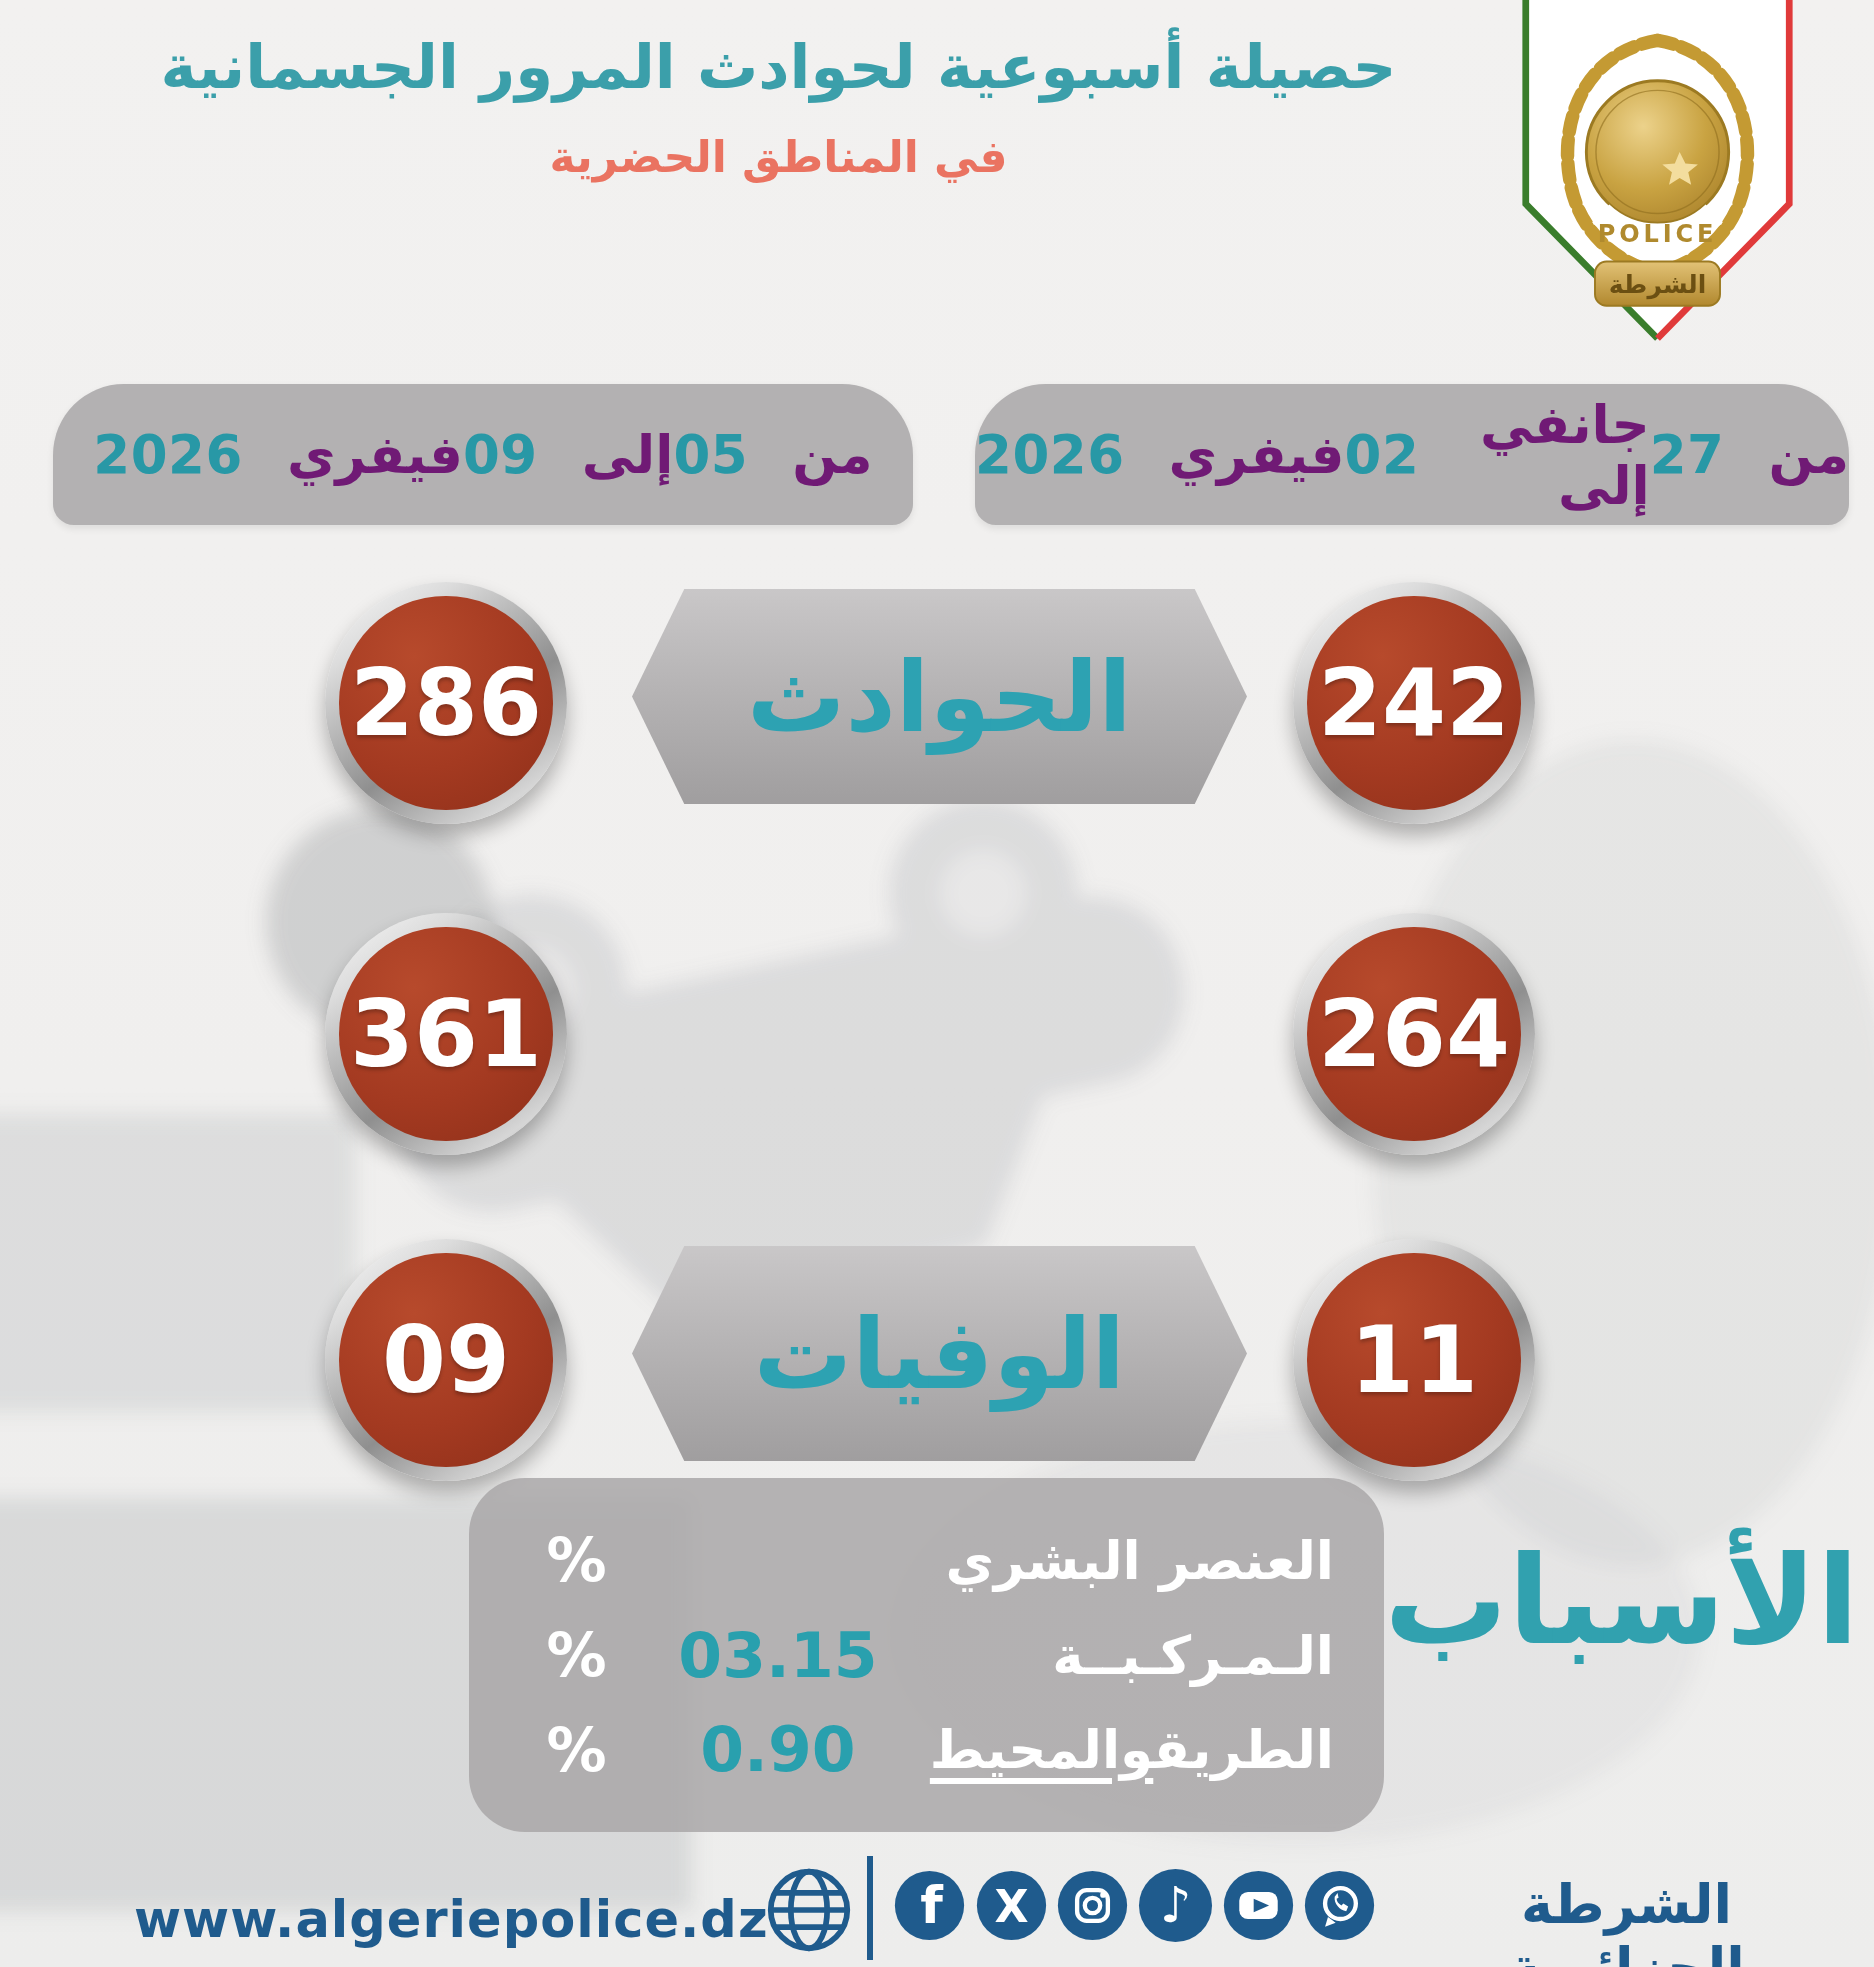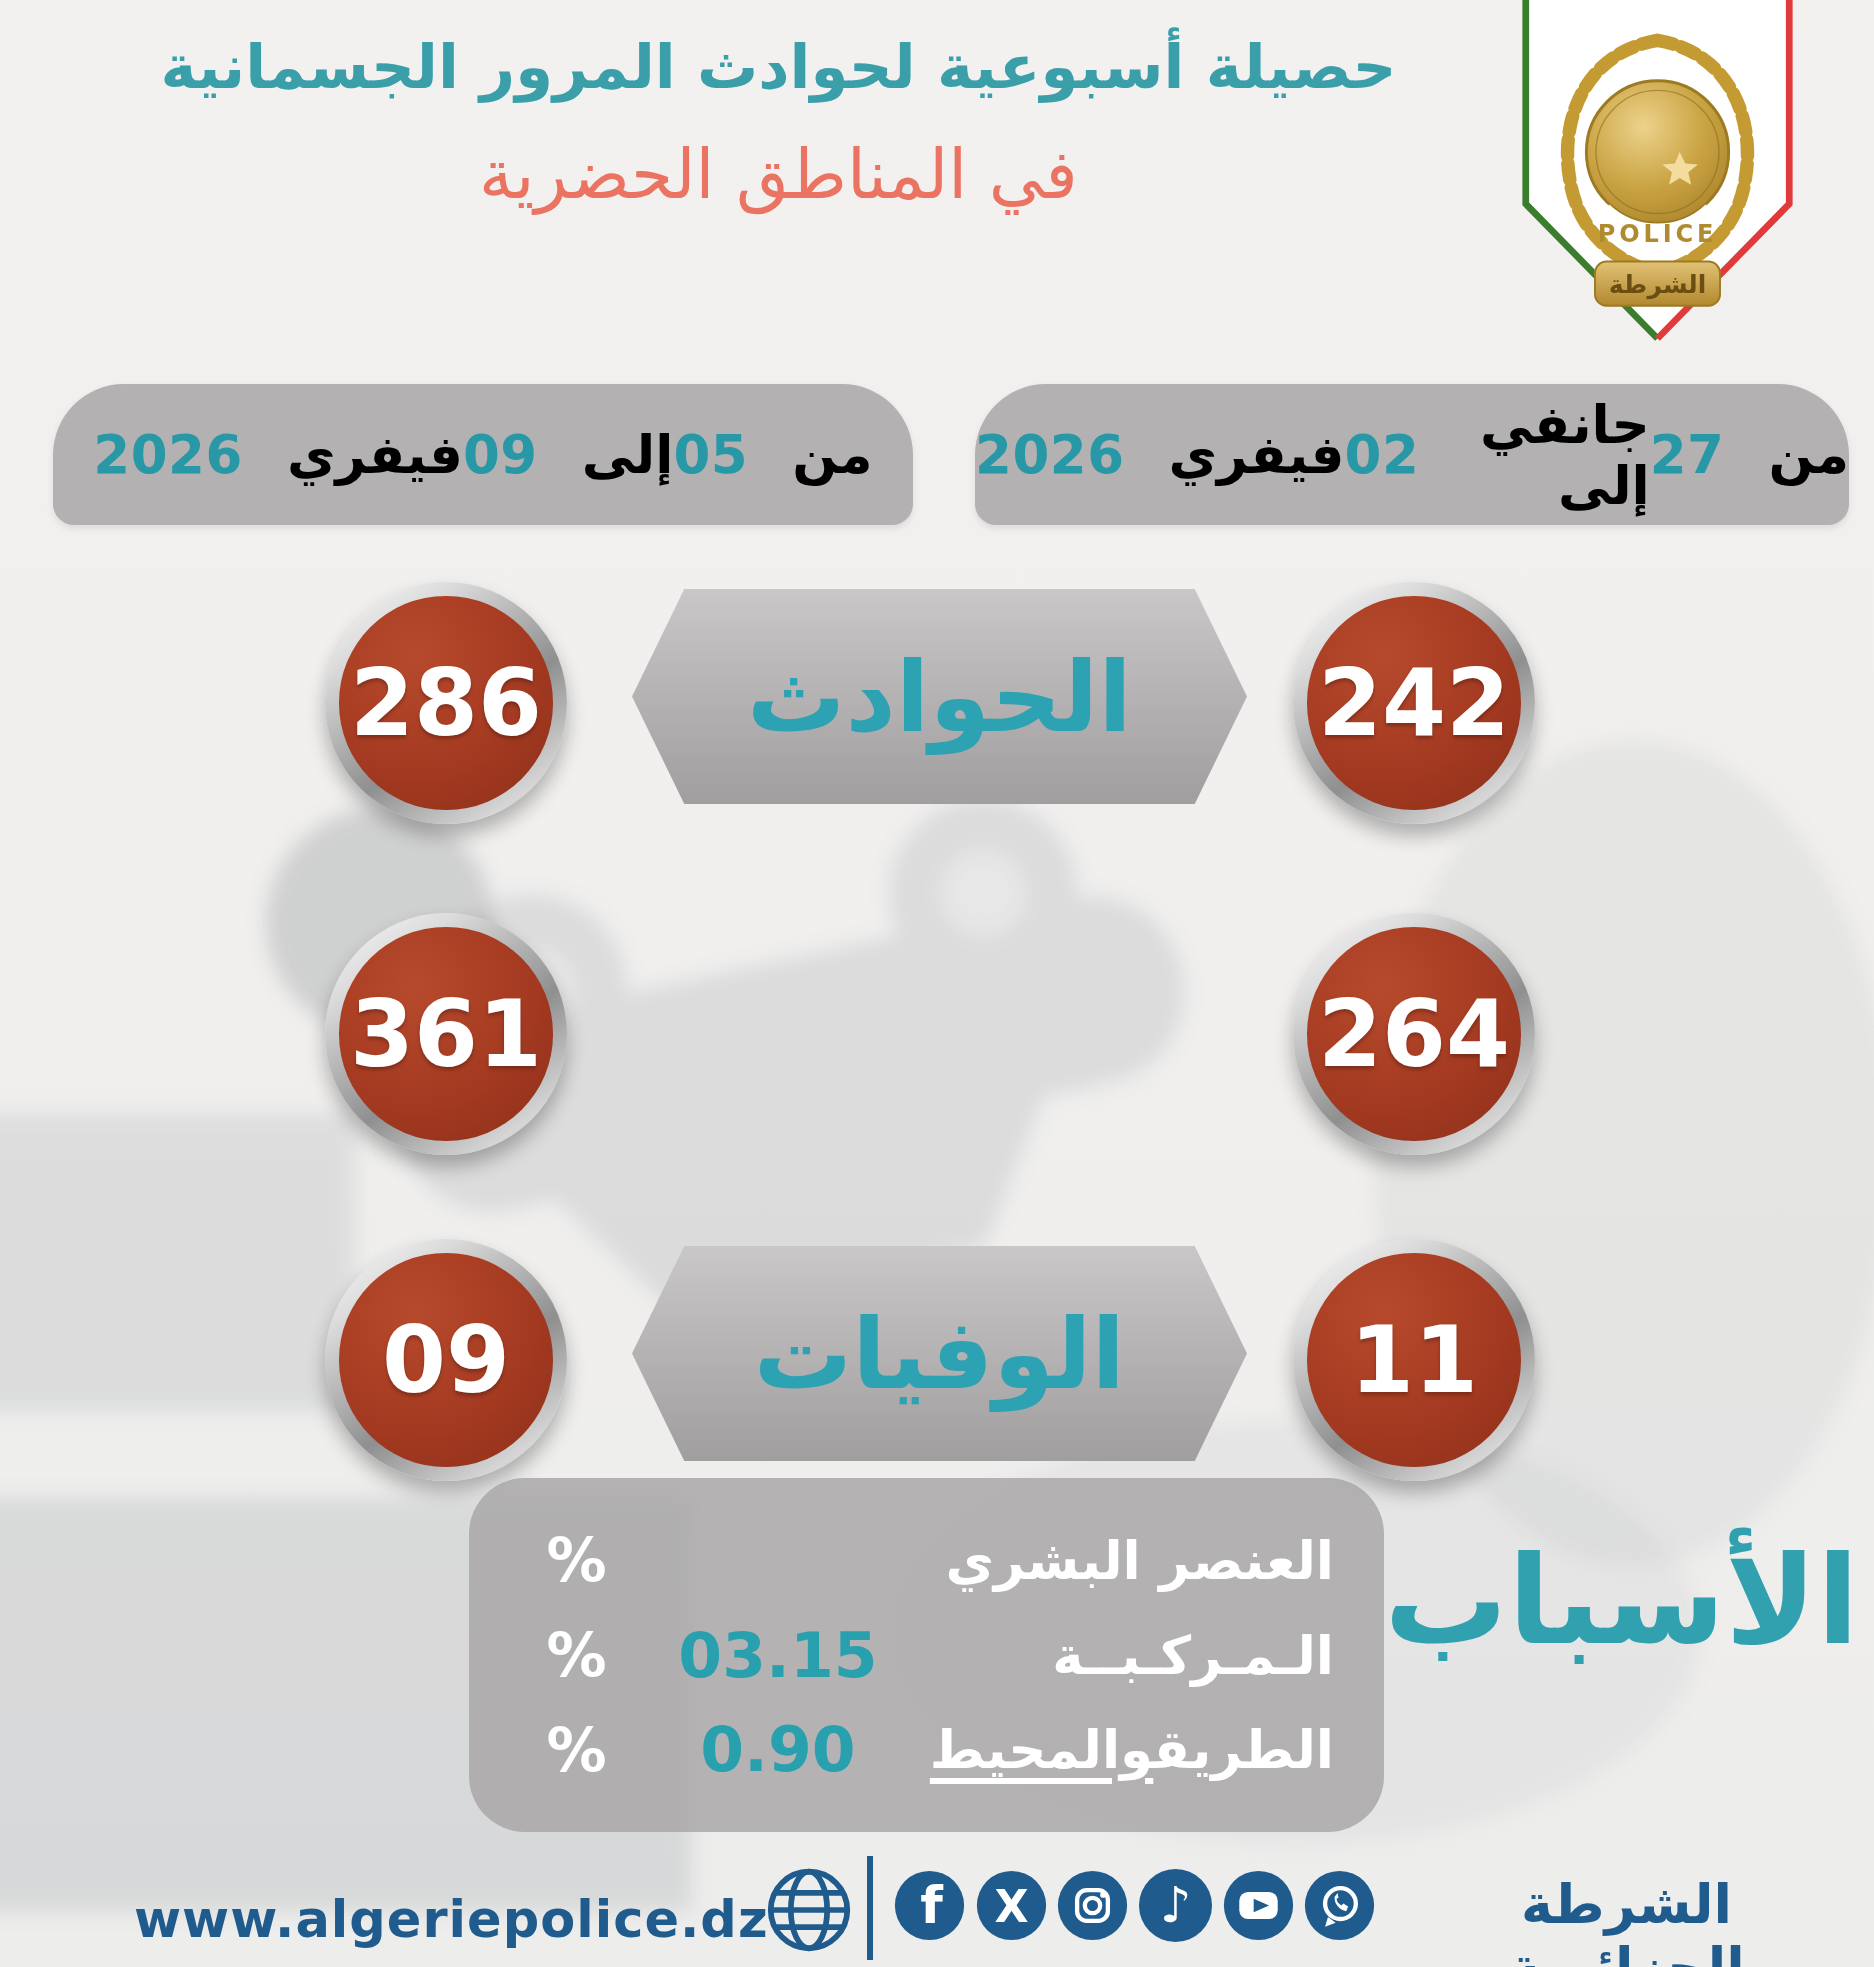--- a/index.html
+++ b/index.html
@@ -6,32 +6,32 @@
   .canvas{
     position:relative;width:1874px;height:1967px;overflow:hidden;
     background:linear-gradient(180deg,#f2f1f0 0%,#f0efee 55%,#ededec 100%);
     font-family:"DejaVu Sans",sans-serif;
   }
   
   .watermark{position:absolute;inset:0;pointer-events:none;}
   
   .title-block{position:absolute;left:58px;top:21px;width:1441px;text-align:center;direction:rtl;}
   .title-line1{font-size:61px;font-weight:bold;color:#3b9faa;line-height:1.5;}
-  .title-line2{font-size:68px;font-weight:normal;color:#ea7361;line-height:1.5;margin-top:11.5px;}
+  .title-line2{font-size:44px;font-weight:bold;color:#ea7361;line-height:1.5;margin-top:11.5px;}
   .logo{position:absolute;left:1518px;top:0;width:279px;height:351px;}
   
   .banner{
     position:absolute;top:384px;height:141px;background:#b3b1b2;
     border-radius:71px 71px 21px 21px;display:flex;align-items:center;justify-content:center;
     direction:rtl;font-size:53px;font-weight:bold;letter-spacing:0.5px;
     box-shadow:0 3.8px 7.7px rgba(0,0,0,.08);
   }
   .banner-left{left:53px;width:860px;}
   .banner-right{left:975px;width:874px;}
-  .banner .wp{color:#000000;margin-left:44px;}
+  .banner .wp{color:#701a75;margin-left:44px;}
   .banner .tp{color:#2898a6;}
   
   .stat-row{position:absolute;left:0;width:1874px;height:246px;}
   .stat-row.r0{top:582px;} .stat-row.r1{top:913px;} .stat-row.r2{top:1239px;}
   .stat-circle{
     position:absolute;top:0;width:242px;height:242px;border-radius:50%;
     background:linear-gradient(145deg,#fbfbfb 0%,#dcdcdc 22%,#8f8f8f 58%,#d6d6d6 85%,#a7a7a7 100%);
     box-shadow:0 11.5px 19px rgba(0,0,0,.28);
   }
   .stat-circle .inner{

